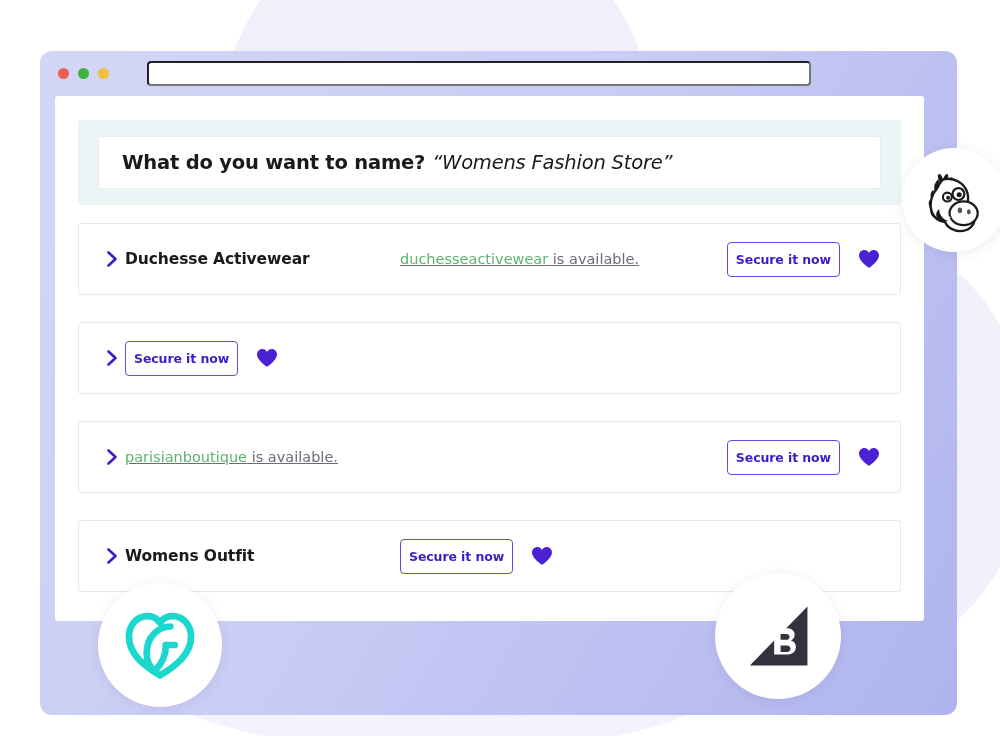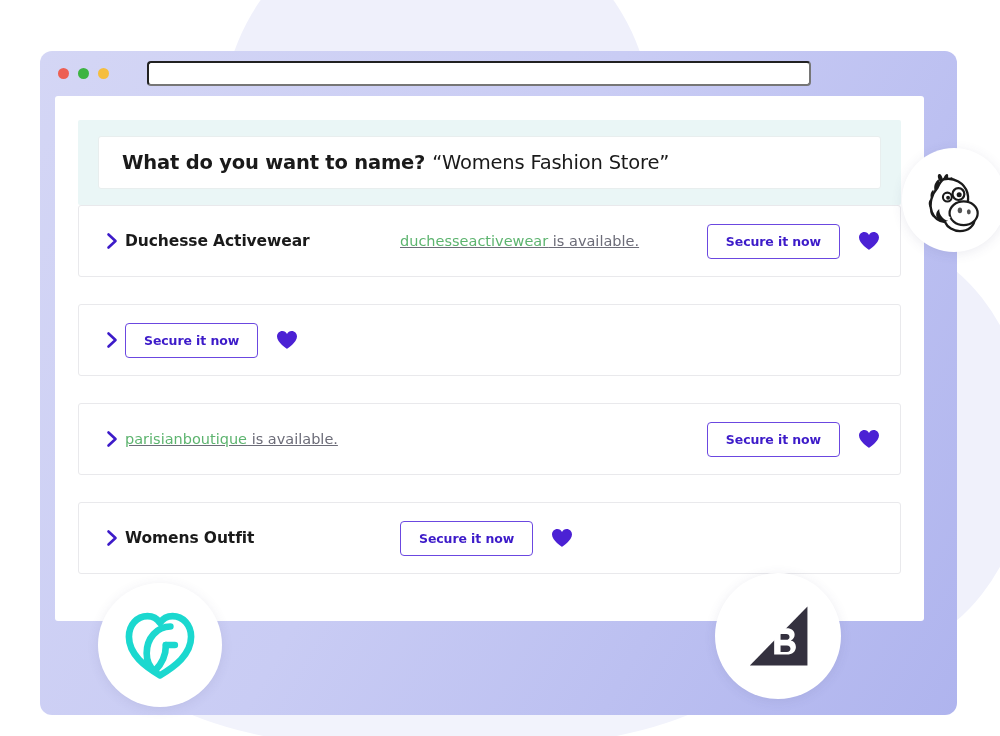--- a/index.html
+++ b/index.html
@@ -111,27 +111,28 @@
     padding-left: 23px;
     font-size: 19.5px;
     white-space: nowrap;
   }
   .q-label {
     font-weight: bold;
     color: #1A1A1A;
     letter-spacing: -0.2px;
   }
   .q-value {
+    font-style: italic;
     color: #1A1A1A;
     margin-left: 7px;
     letter-spacing: -0.2px;
   }
 
   
-  .results { }
+  .results { margin-top: 18px; }
 
   .result-row {
     position: relative;
     height: 72px;
     background: #ffffff;
     border: 1px solid #E9E9EC;
     border-radius: 3px;
     display: flex;
     align-items: center;
     margin-bottom: 27px;
@@ -167,21 +168,21 @@
   .secure-btn {
     flex: none;
     border: 1px solid #6B48E0;
     background: #ffffff;
     color: #3D1BC9;
     font-family: "DejaVu Sans", "Liberation Sans", sans-serif;
     font-size: 12.5px;
     font-weight: bold;
     letter-spacing: -0.1px;
     border-radius: 4px;
-    padding: 9px 18px;
+    padding: 9px 8px;
     cursor: pointer;
     white-space: nowrap;
   }
 
   .heart {
     flex: none;
     margin-left: 18px;
     margin-right: 20px;
     width: 22px;
     display: flex;

